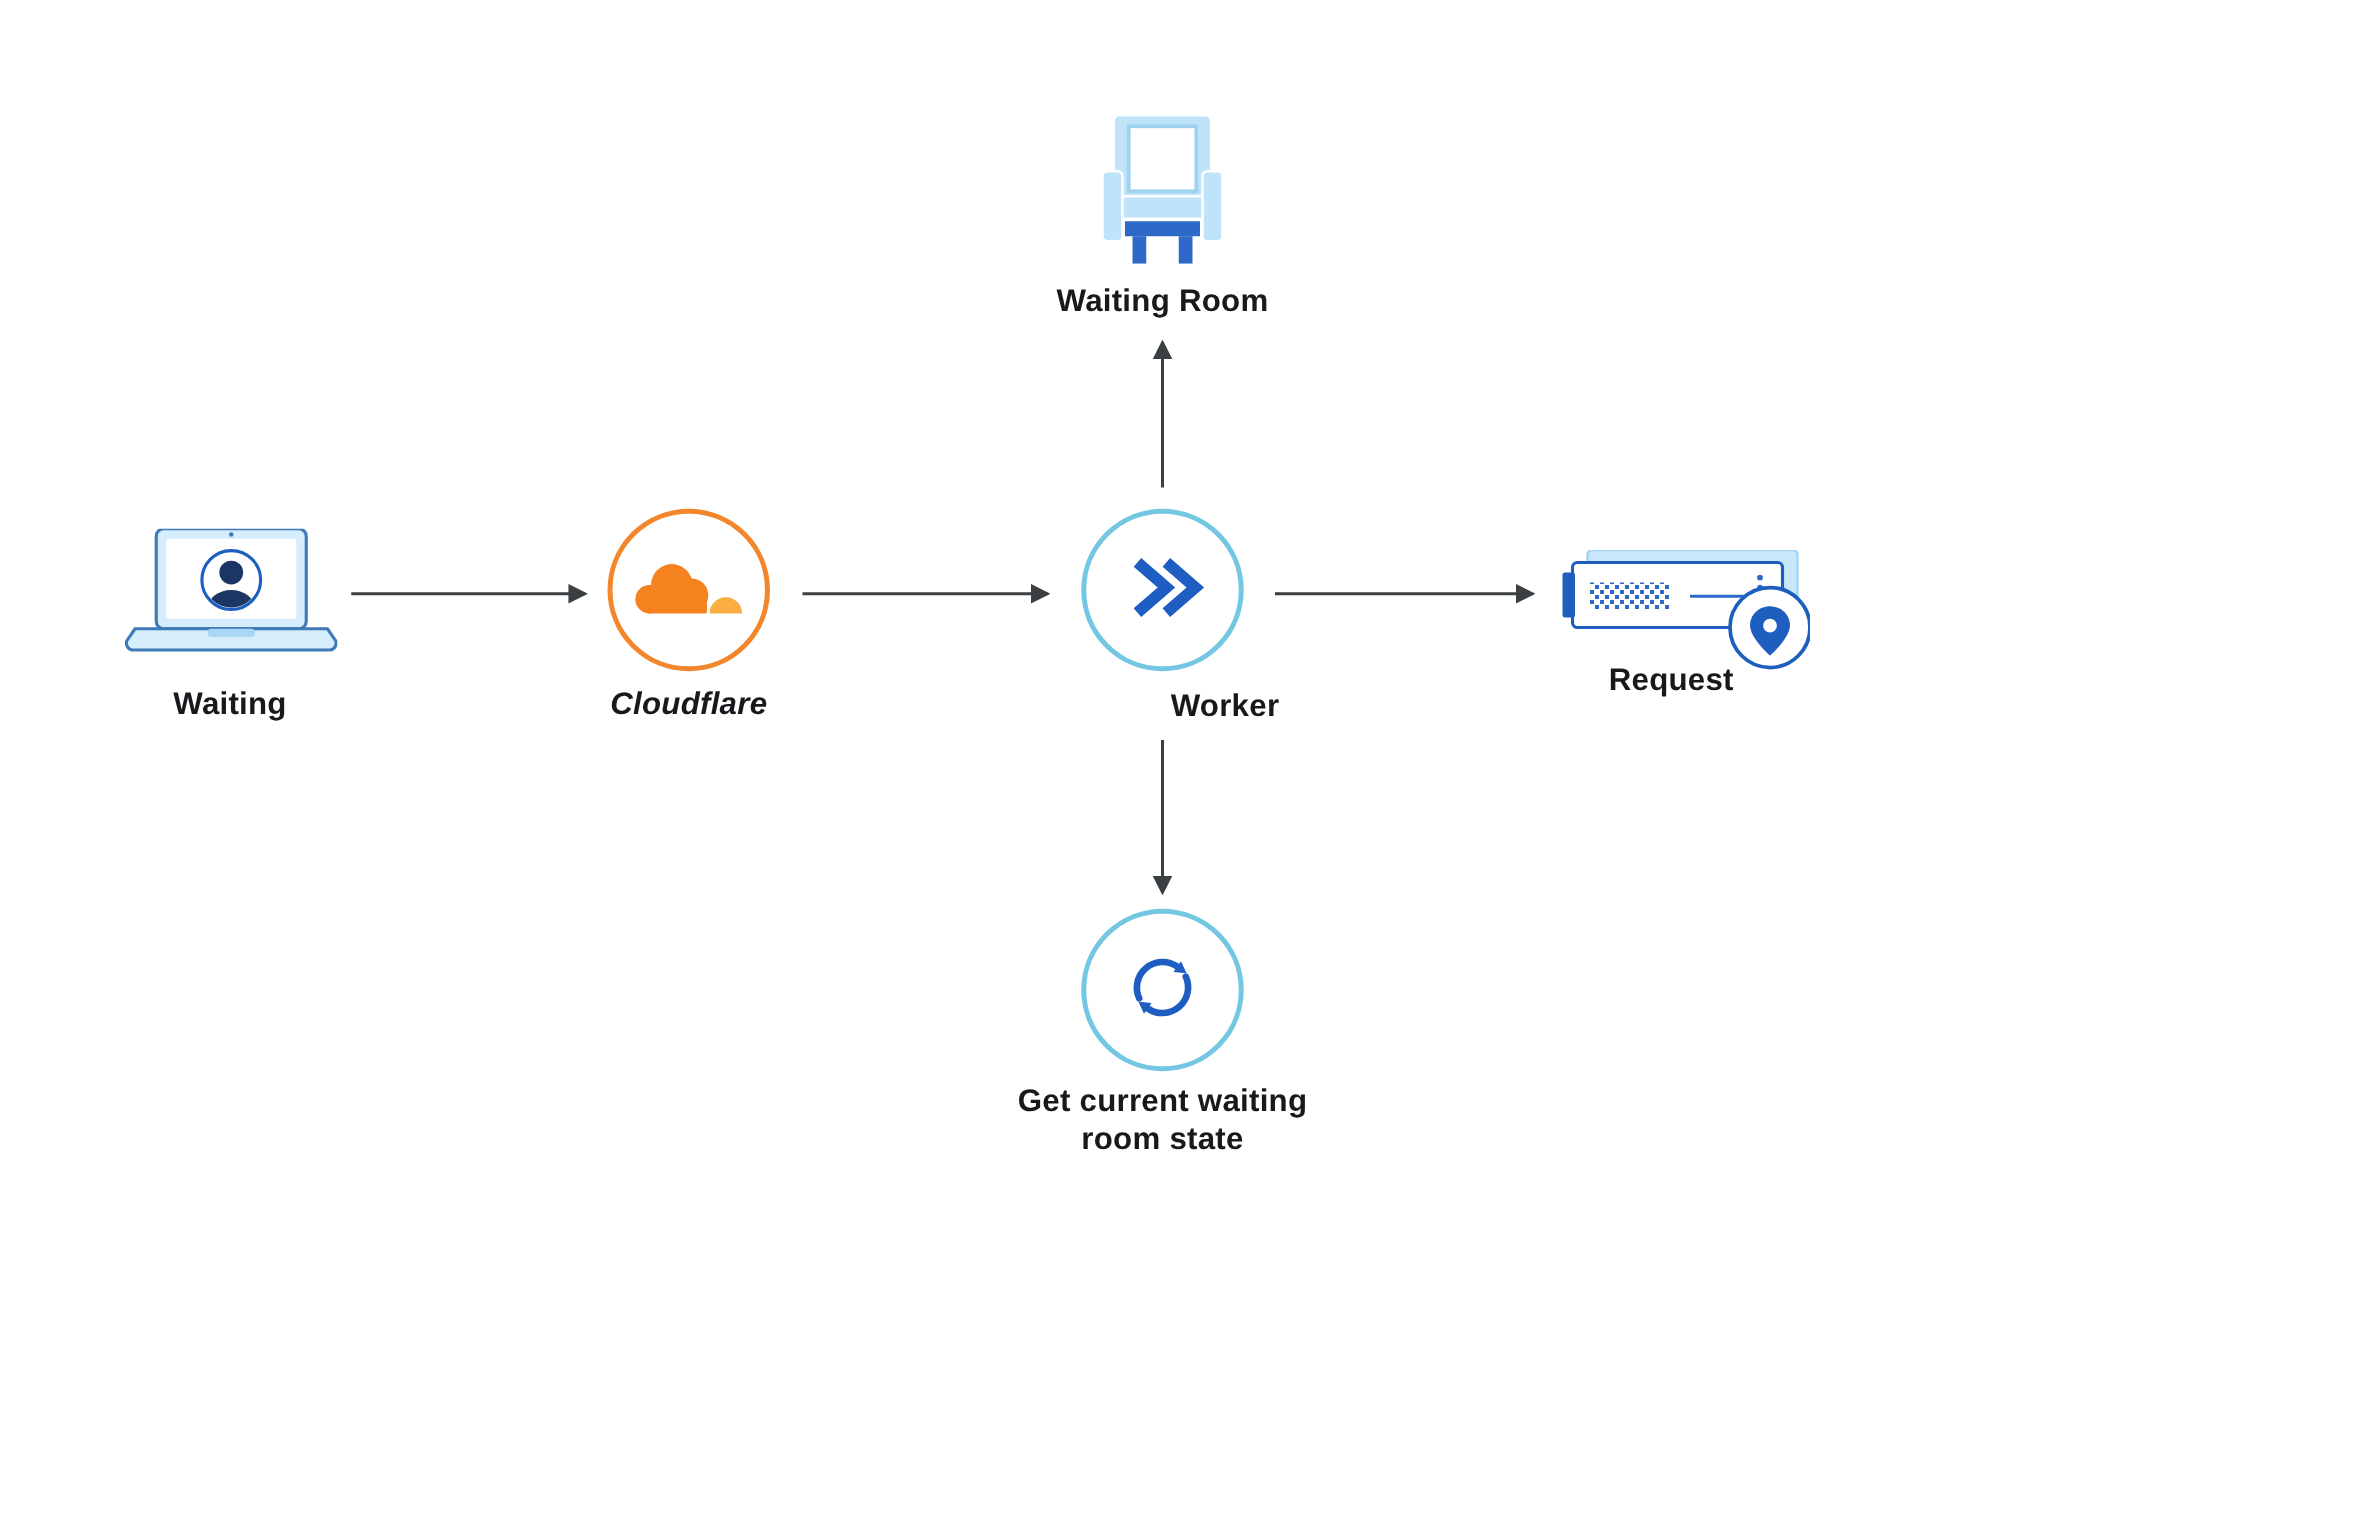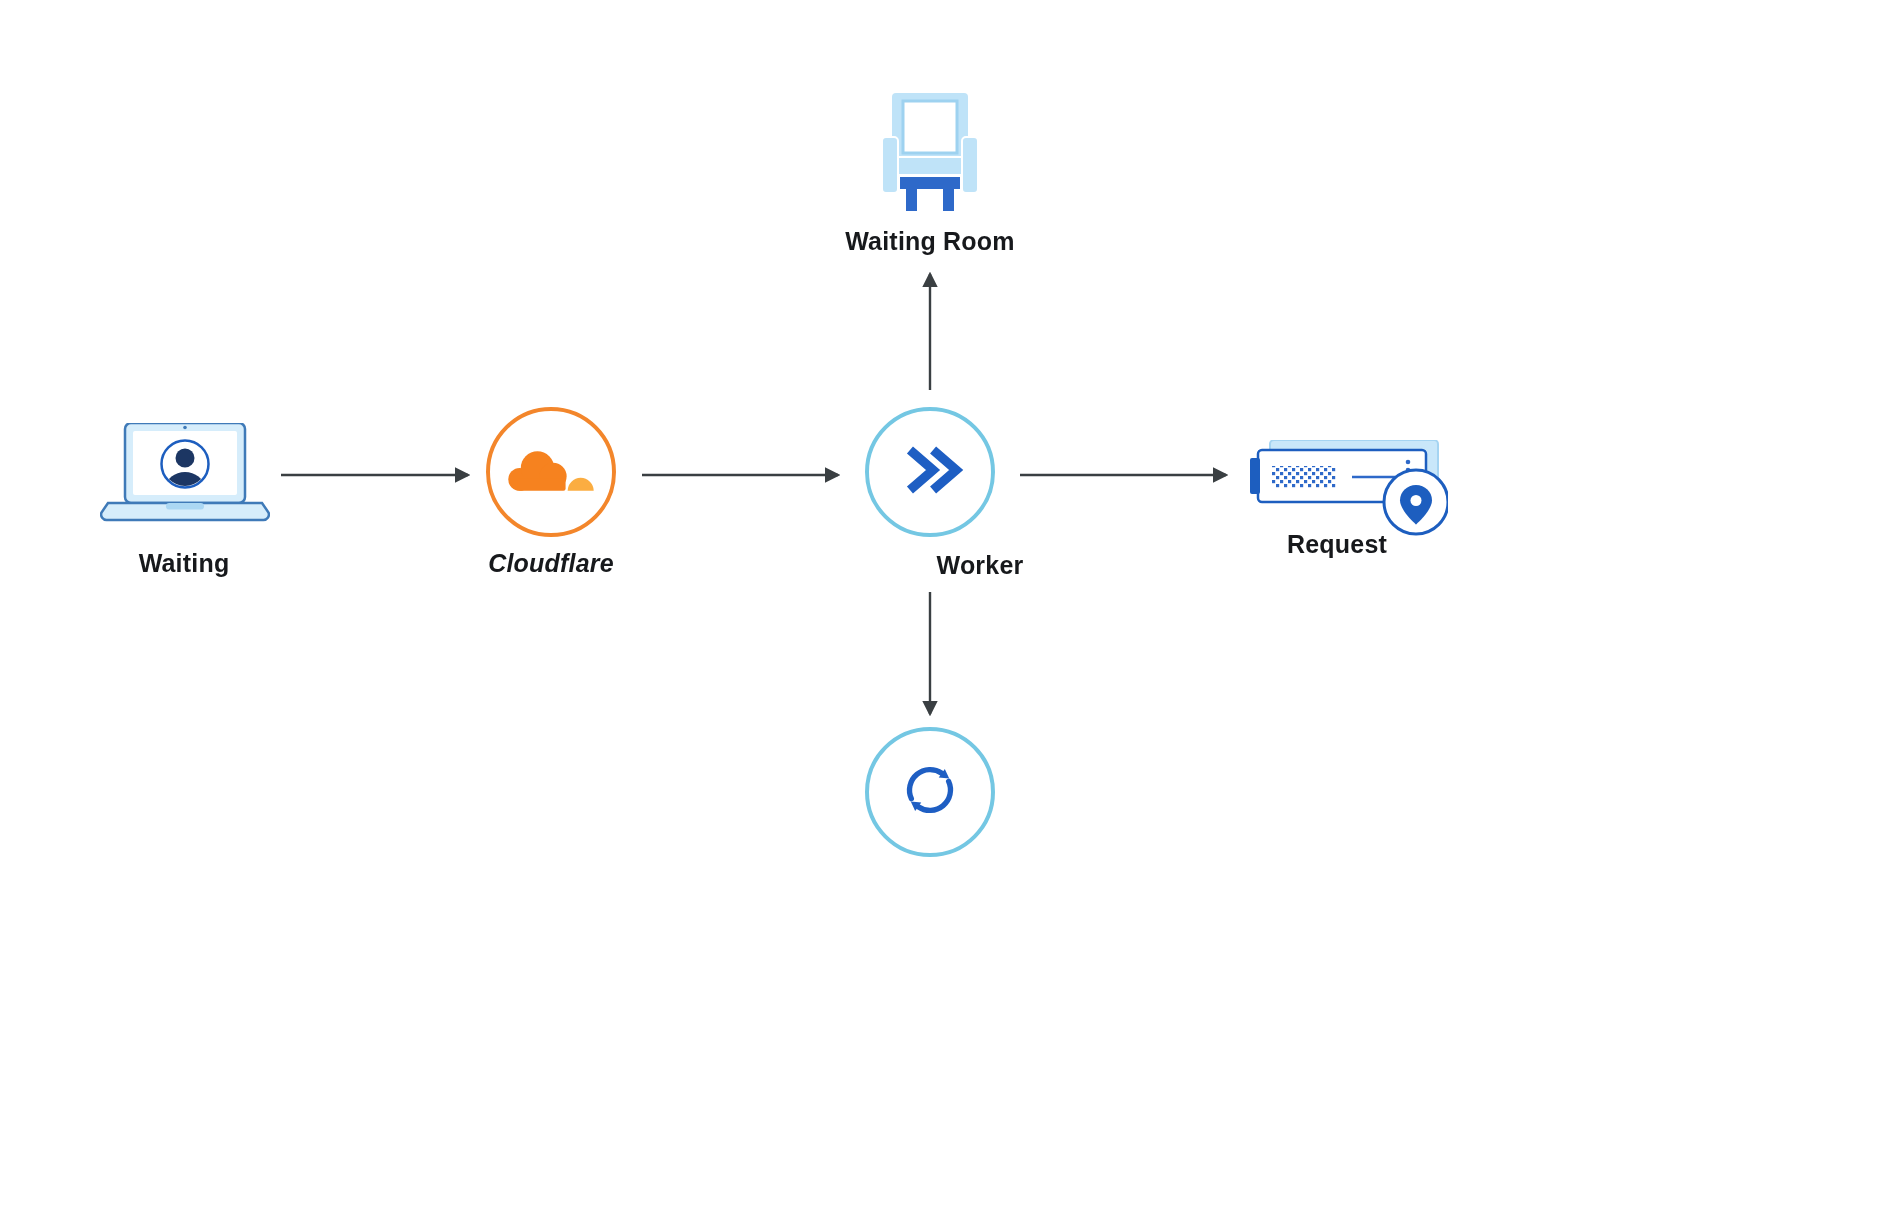--- a/index.html
+++ b/index.html
@@ -141,14 +141,15 @@
       <svg width="76" height="76" viewBox="0 0 100 100">
         <g fill="none" stroke="#1E5EC3" stroke-width="7" stroke-linecap="round">
           <path d="M25.5 61.4 A27 27 0 0 1 65.5 28"></path>
           <path d="M74.5 38.6 A27 27 0 0 1 34.5 72"></path>
         </g>
         <polygon points="75.3,34.9 61.5,33.7 69.5,22.3" fill="#1E5EC3"></polygon>
         <polygon points="24.7,65.1 38.5,66.3 30.5,77.7" fill="#1E5EC3"></polygon>
       </svg>
     </span>
   </div>
+  <div class="node-label wrap" style="left:930px;top:866px;">Get current waiting room state</div>
 
 </div>
 
 </body></html>

